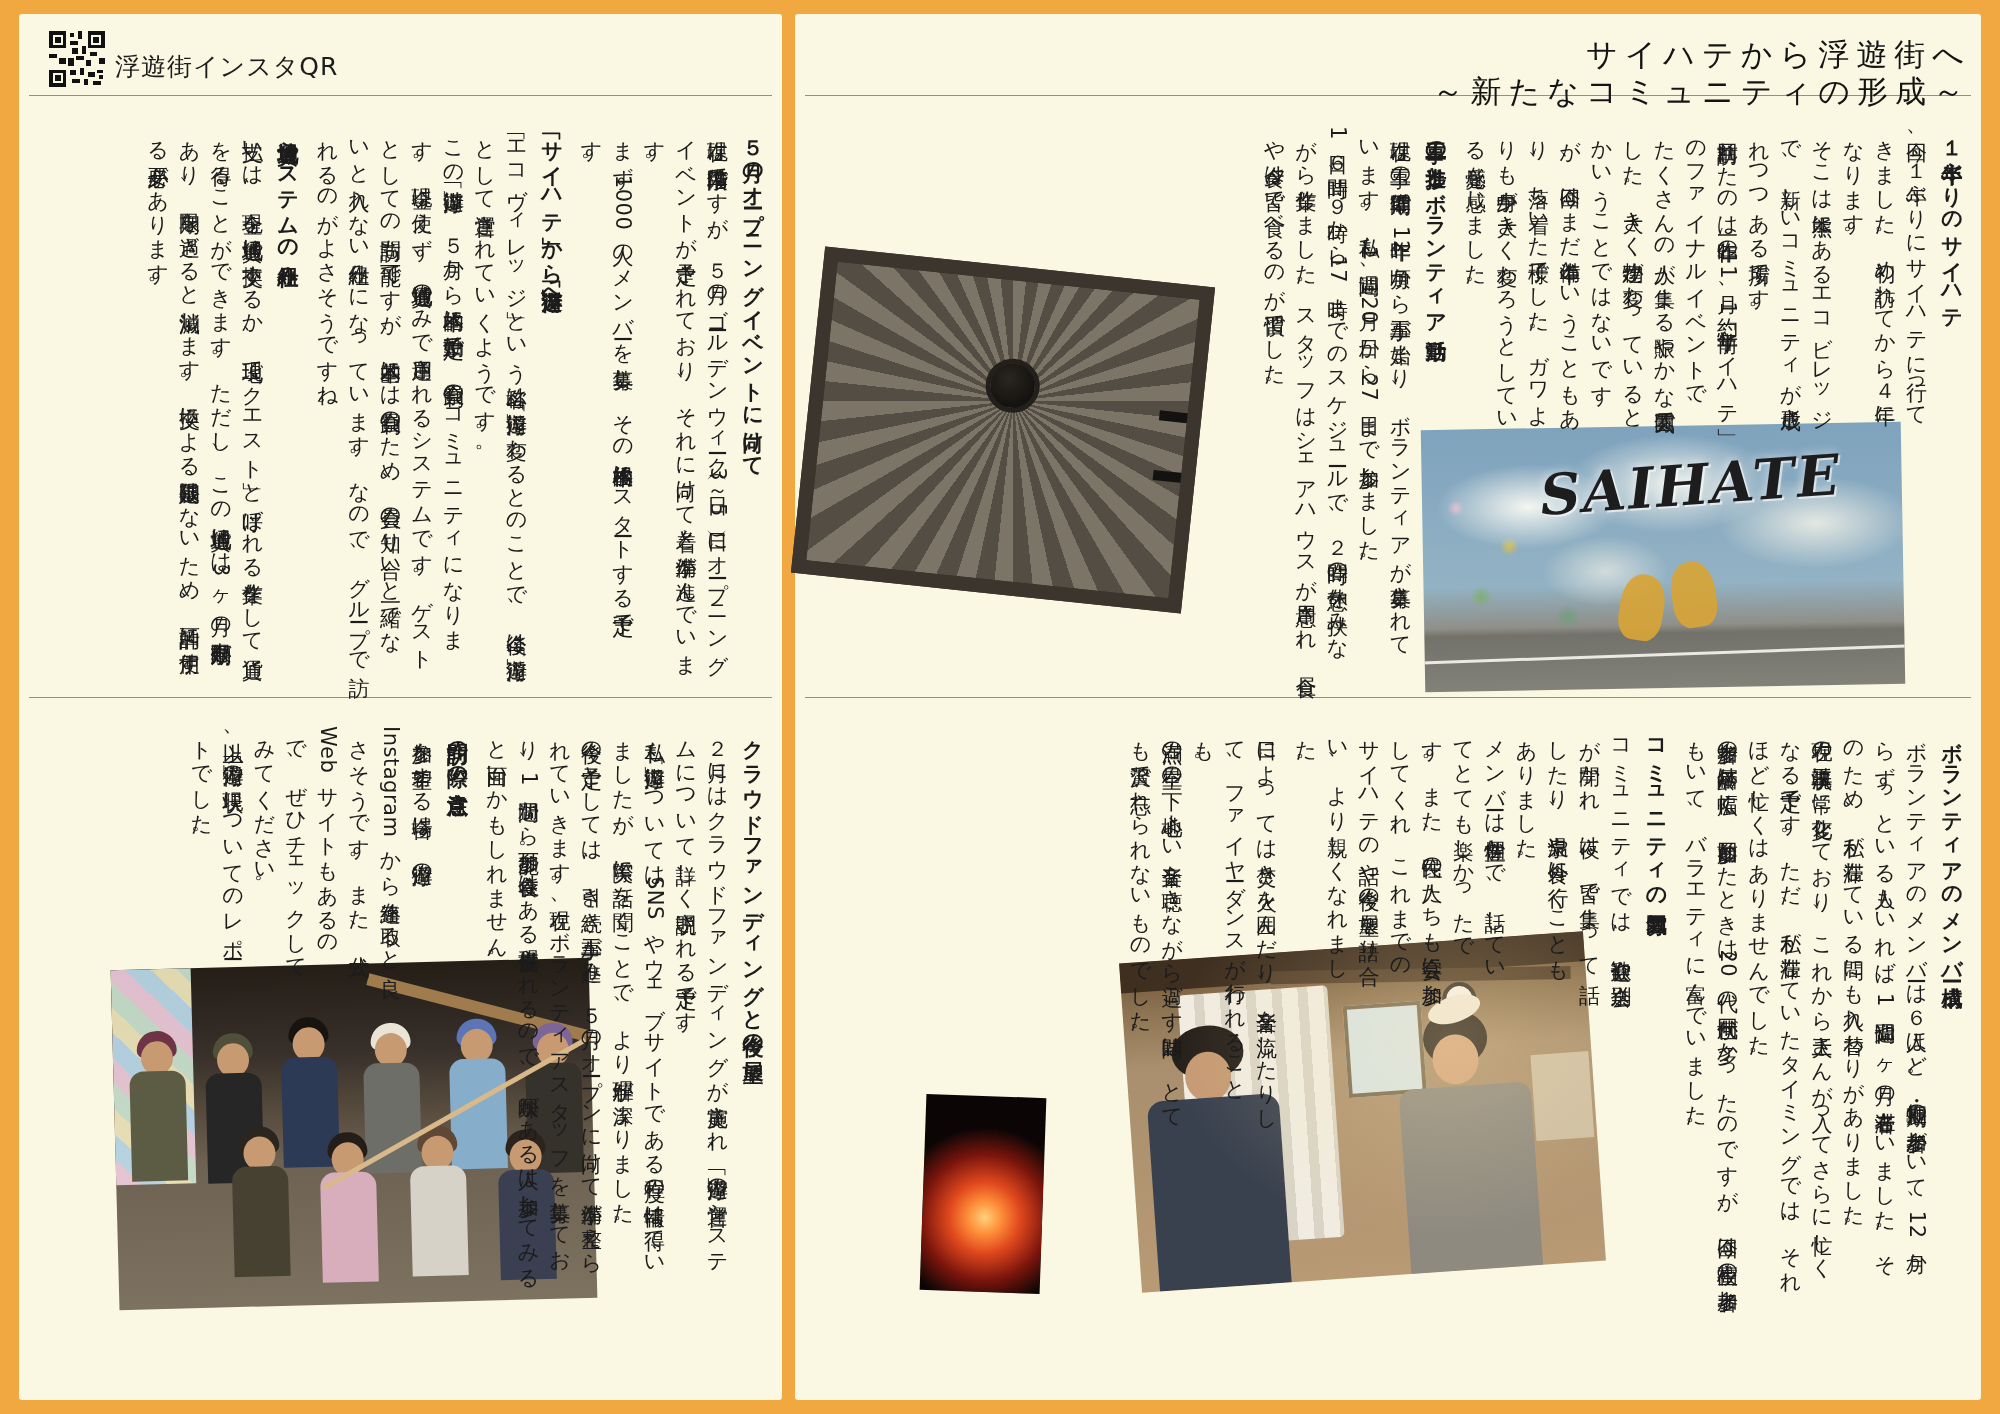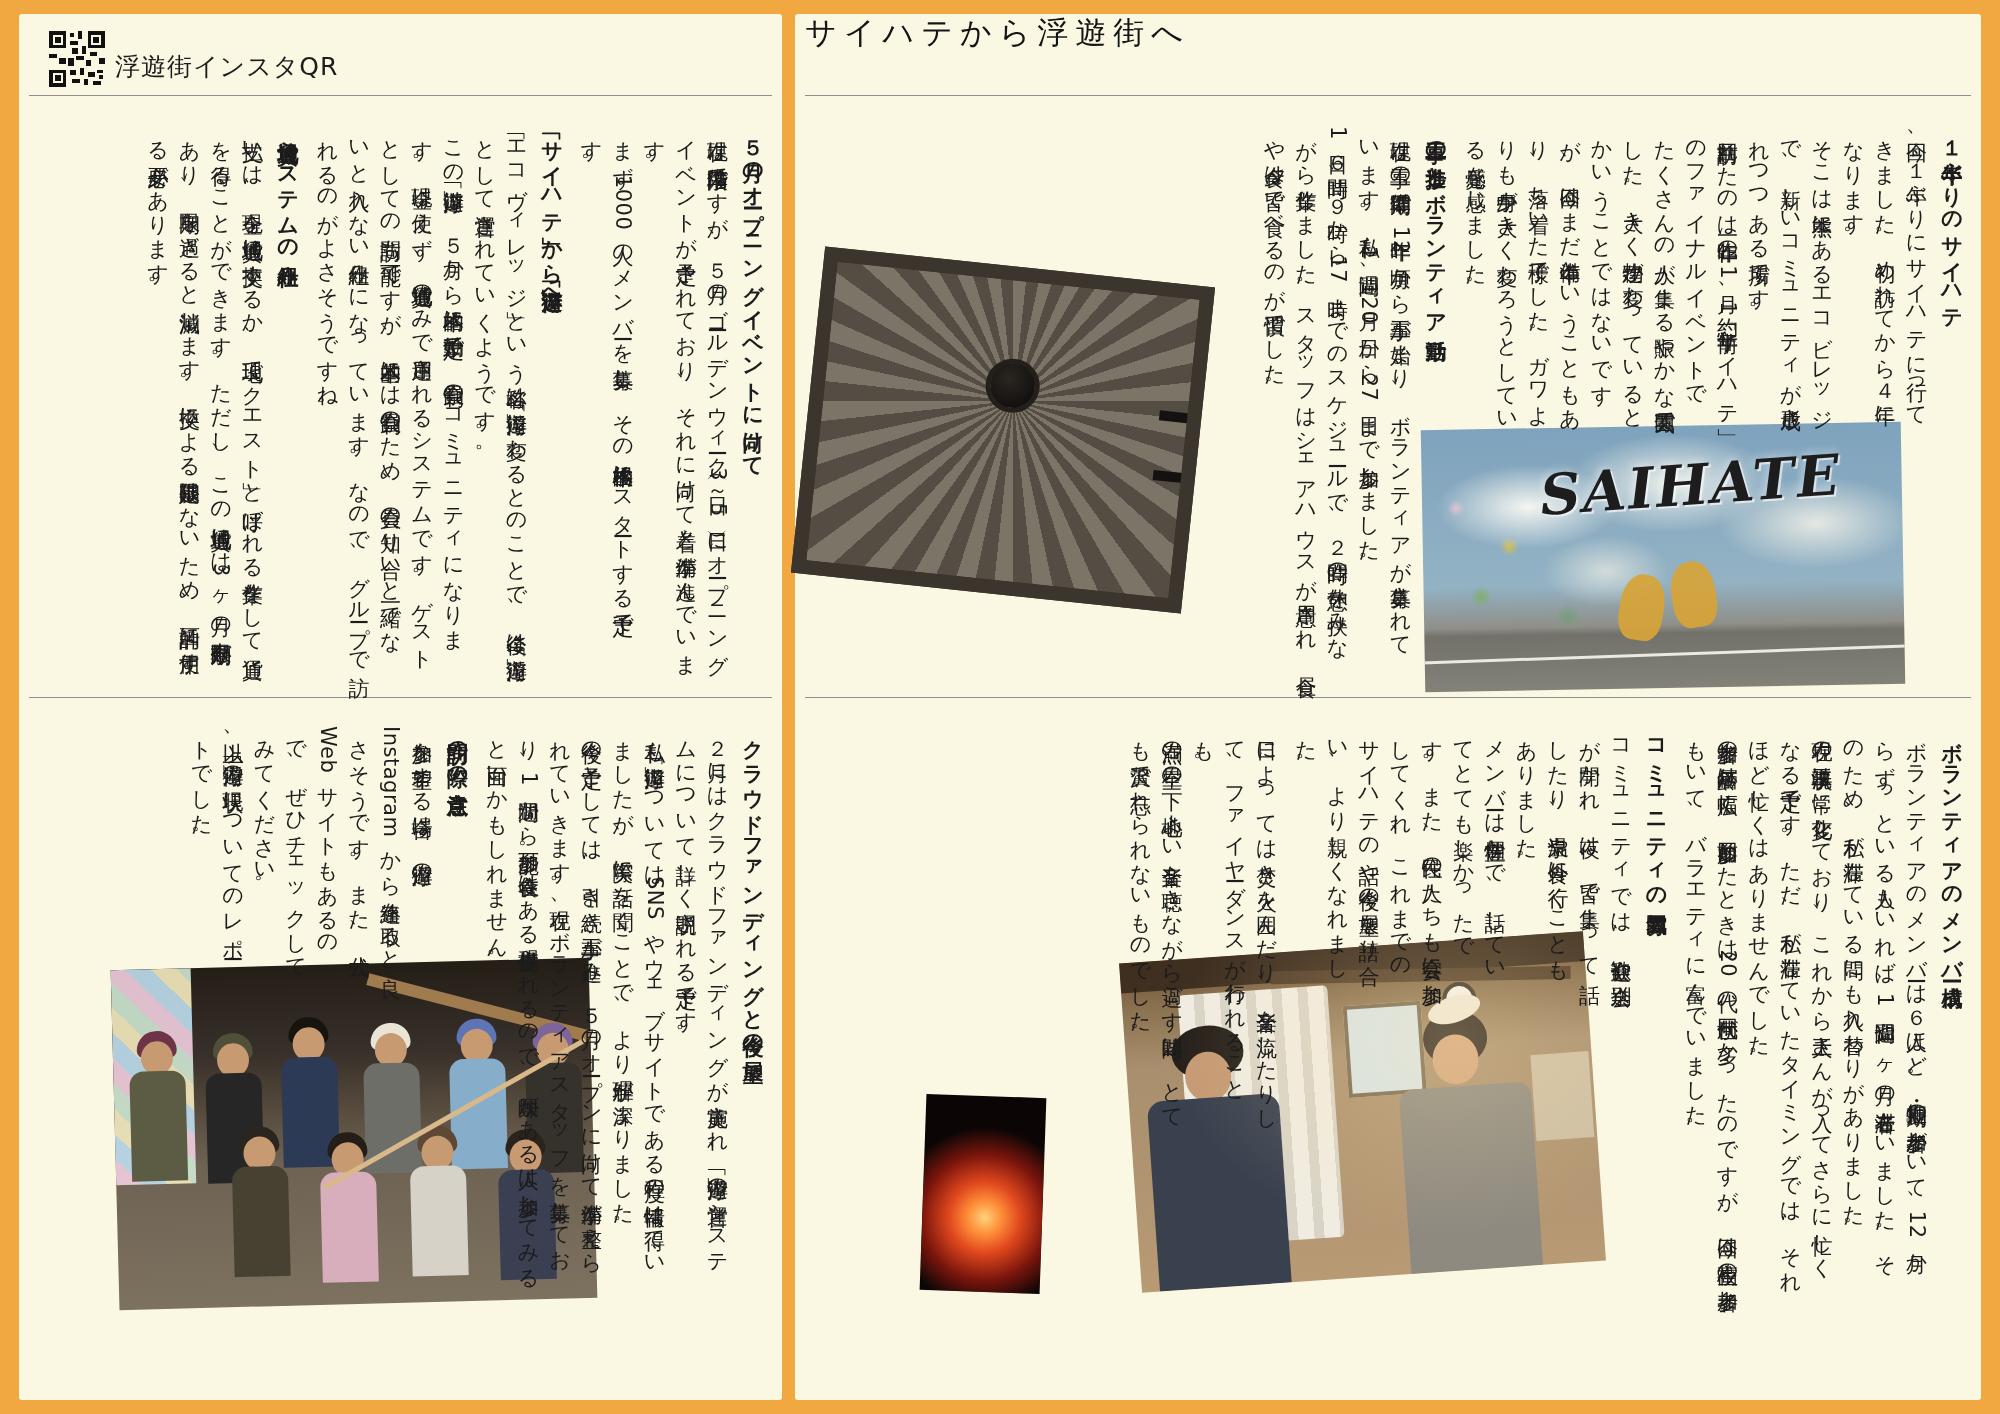--- a/index.html
+++ b/index.html
@@ -6,21 +6,21 @@
   html,body { width:2000px; height:1414px; }
   body { background:#F2A840; position:relative; overflow:hidden;
          font-family:"DejaVu Sans","Liberation Sans",sans-serif; color:#1c1c1c; }
 
   .panel { position:absolute; top:14px; height:1386px; background:#FAF8E3; border-radius:3px; }
   .panel-left  { left:19px;  width:763px; }
   .panel-right { left:795px; width:1186px; }
 
   .panel-header { position:absolute; left:10px; right:10px; top:0; height:82px;
                   border-bottom:1px solid #8f8f8f; }
-  .title-wrap { text-align:left; padding-top:0;
+  .title-wrap { text-align:right; padding-top:22px;
                 font-family:"DejaVu Serif","Liberation Serif",serif; }
   .title-line { font-size:31px; line-height:37px; letter-spacing:7px; color:#141414; }
 
   .qr-label { position:absolute; left:86px; top:36px; font-size:25px; letter-spacing:1px; }
   .qr { position:absolute; left:20px; top:16px; width:56px; height:58px; }
 
   .divider { position:absolute; left:10px; right:10px; top:683px; height:1px; background:#8f8f8f; }
 
   
   .vflow { position:absolute; writing-mode:vertical-rl; text-orientation:mixed;
@@ -232,20 +232,21 @@
         <span class="gp-torso" style="background:#3a3f52"></span>
       </span>
     <span class="gp-stick"></span>
   </div>
 </div>
 
 <div class="panel panel-right">
   <div class="panel-header">
     <div class="title-wrap">
       <div class="title-line">サイハテから浮遊街へ</div>
+      <div class="title-line">～新たなコミュニティの形成～</div>
     </div>
   </div>
 
   <div class="divider"></div>
 
   <div class="vflow vflow-top">
     <section class="sec ch13">
       <h3>１年半ぶりのサイハテ</h3>
       <p>今回、１年ぶりにサイハテに行ってきました。初め訪れてから４年になります。</p>
       <p>そこは熊本にあるエコビレッジで、新しいコミュニティが形成されつつある場所です。</p>

